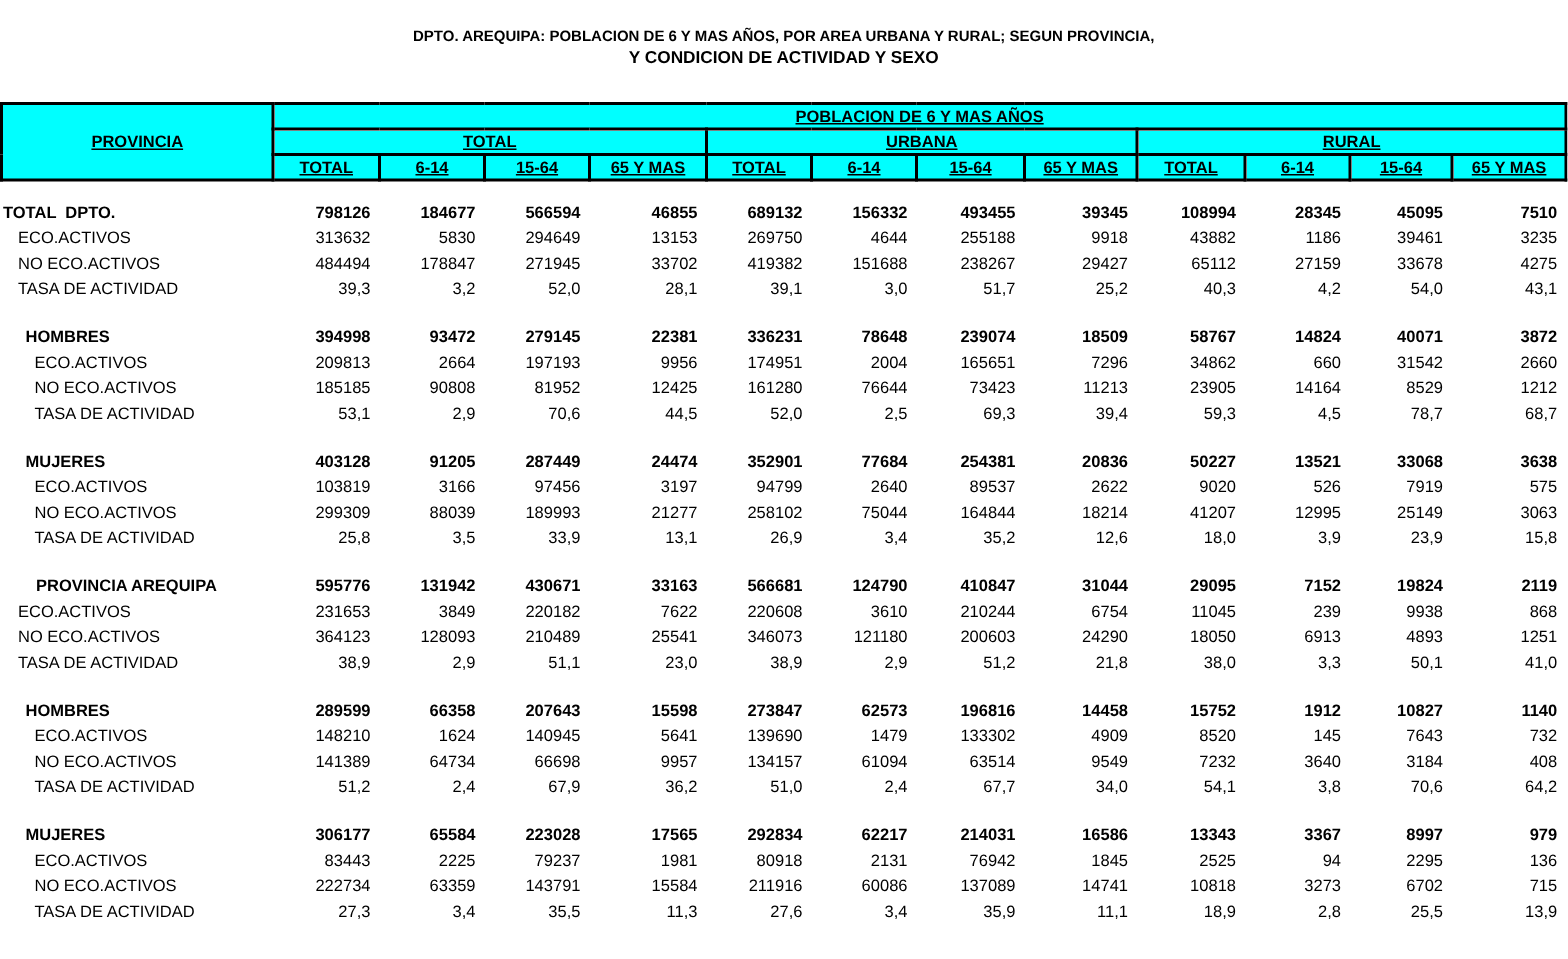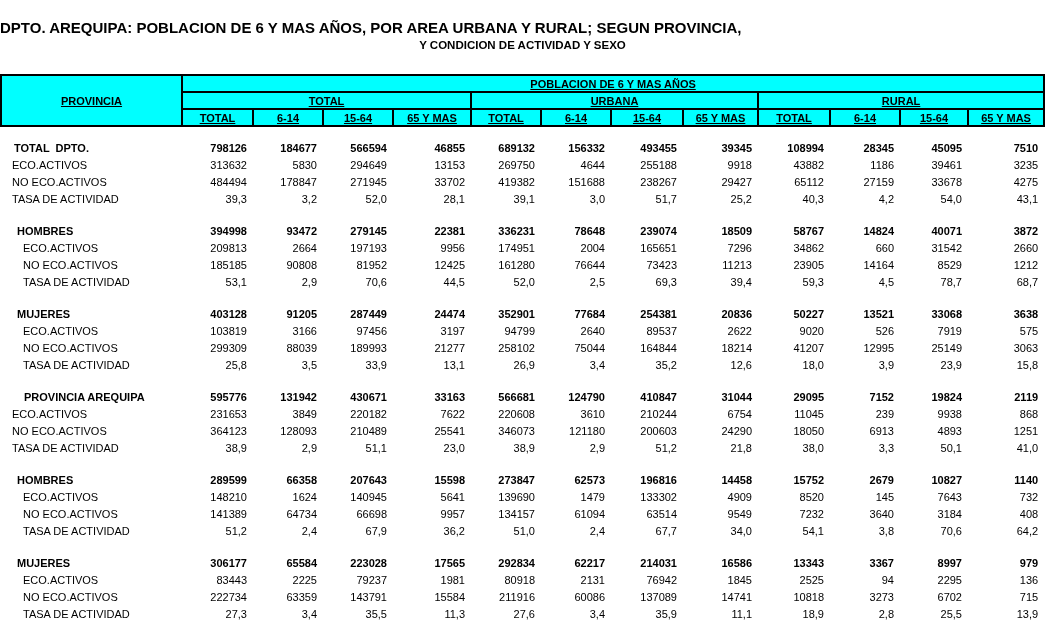--- a/index.html
+++ b/index.html
@@ -11,22 +11,23 @@
     font-family: "Liberation Sans", sans-serif;
     overflow: hidden;
   }
   .title {
     text-align: center;
     font-weight: bold;
     font-size: 11.5px;
     padding-top: 7px;
   }
   .subtitle-1 {
+    text-align: center;
     font-weight: bold;
-    font-size: 15px;
+    font-size: 10px;
     margin-top: 19px;
   }
   .subtitle-2 {
     text-align: center;
     font-weight: bold;
     font-size: 11.5px;
     margin-top: 3px;
   }
   table.pop-table {
     border-collapse: collapse;
@@ -106,21 +107,21 @@
           <th>6-14</th>
           <th>15-64</th>
           <th>65 Y MAS</th>
         </tr>
     </thead>
     <tbody id="table-body">
         <tr class="spacer-row first">
           <td colspan="13"></td>
         </tr>
         <tr class="group-row">
-          <td class="label" style="padding-left: 13px;">TOTAL  DPTO.</td>
+          <td class="label" style="padding-left: 1px;">TOTAL  DPTO.</td>
           <td class="num">798126</td>
           <td class="num">184677</td>
           <td class="num">566594</td>
           <td class="num">46855</td>
           <td class="num">689132</td>
           <td class="num">156332</td>
           <td class="num">493455</td>
           <td class="num">39345</td>
           <td class="num">108994</td>
           <td class="num">28345</td>
@@ -368,21 +369,21 @@
           <td class="label" style="padding-left: 16px;">HOMBRES</td>
           <td class="num">289599</td>
           <td class="num">66358</td>
           <td class="num">207643</td>
           <td class="num">15598</td>
           <td class="num">273847</td>
           <td class="num">62573</td>
           <td class="num">196816</td>
           <td class="num">14458</td>
           <td class="num">15752</td>
-          <td class="num">2679</td>
+          <td class="num">1912</td>
           <td class="num">10827</td>
           <td class="num">1140</td>
         </tr>
         <tr class="detail-row">
           <td class="label" style="padding-left: 22px;">ECO.ACTIVOS</td>
           <td class="num">148210</td>
           <td class="num">1624</td>
           <td class="num">140945</td>
           <td class="num">5641</td>
           <td class="num">139690</td>

